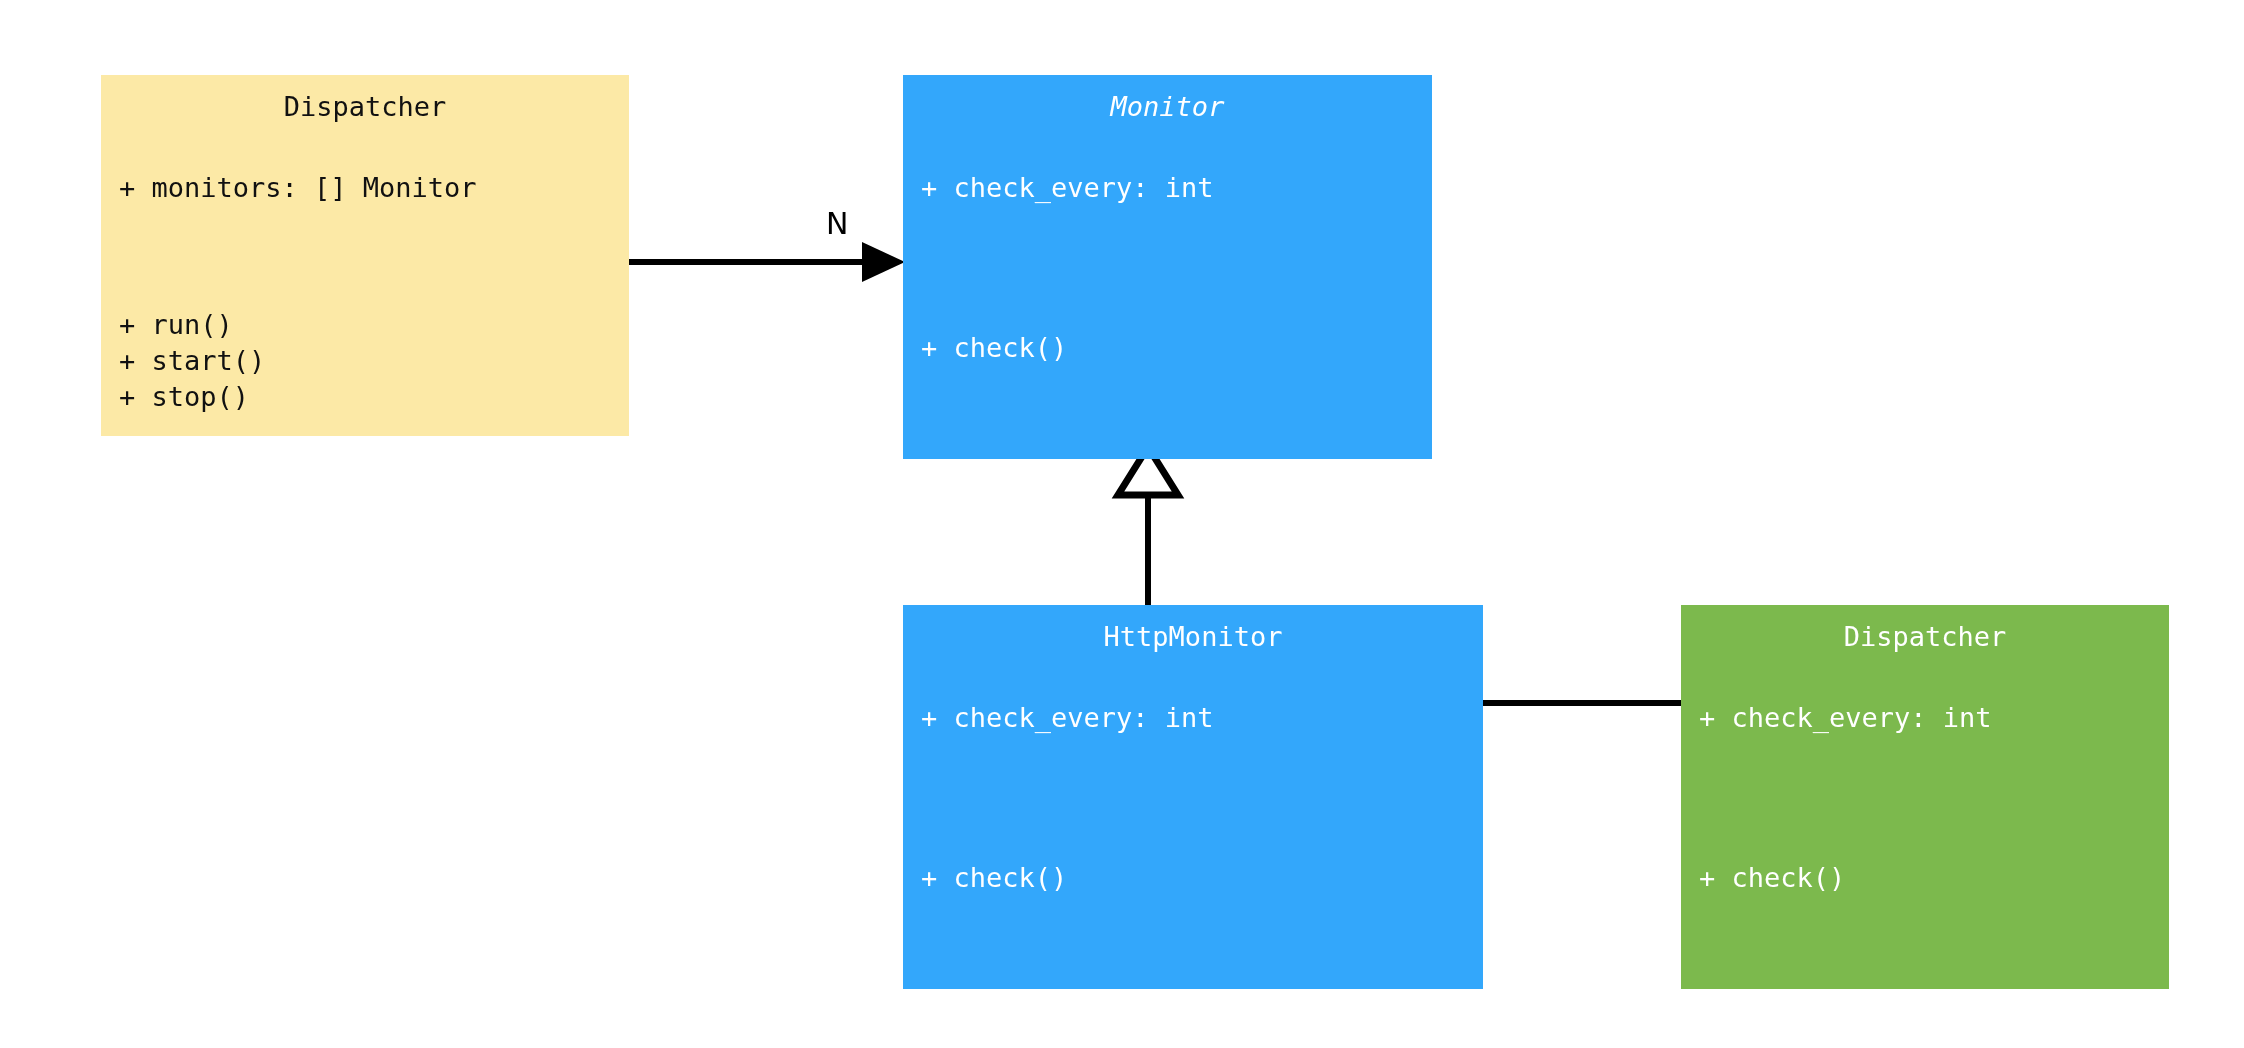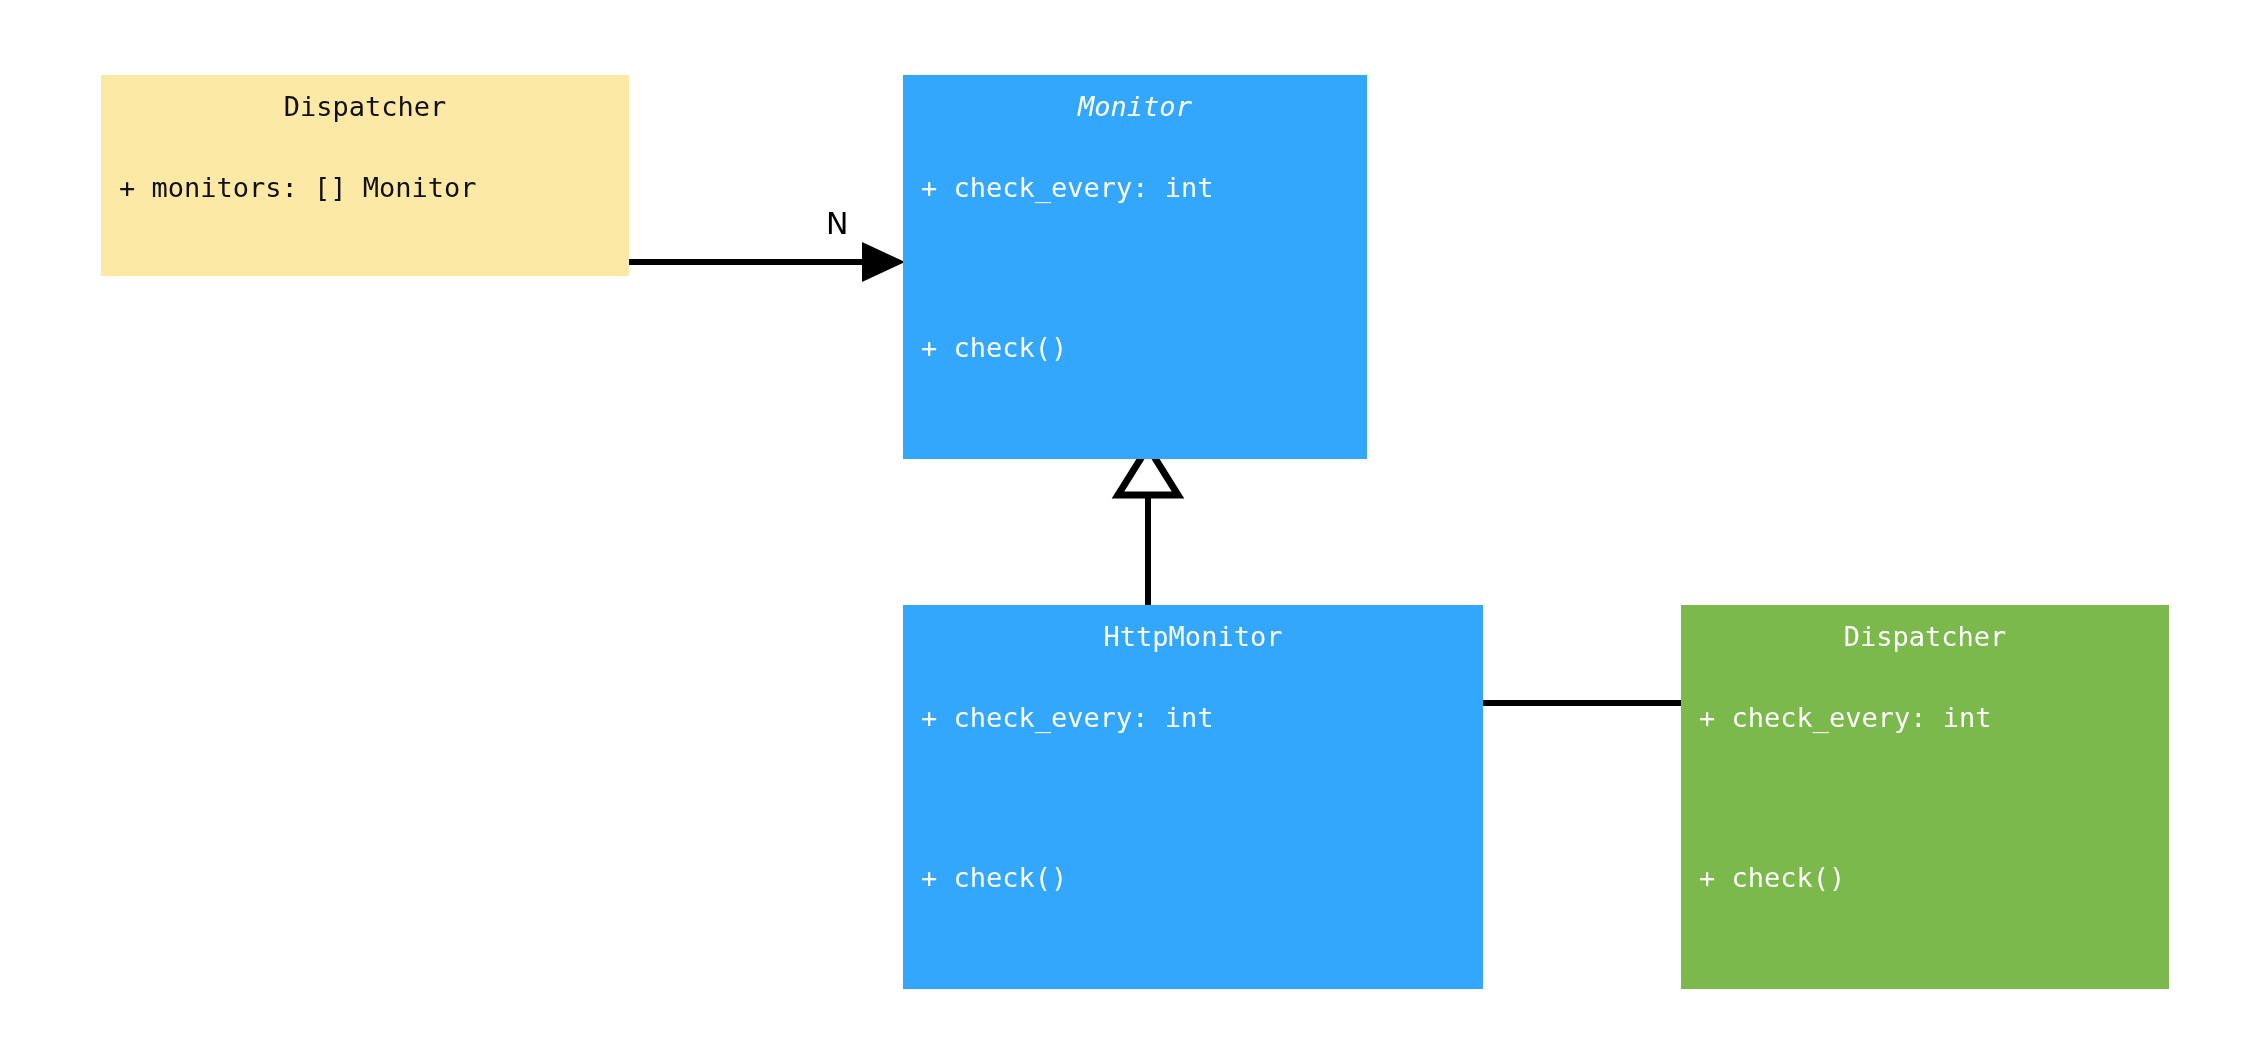--- a/index.html
+++ b/index.html
@@ -108,23 +108,30 @@
 
   <div class="uml-class theme-yellow" style="left:74px; top:75px; width:528px;margin-left:27px;">
     <div class="compartment">
       <div class="class-title">Dispatcher</div>
     </div>
     <div class="compartment" style="height:132px;">
       <div class="member-list">
         <div class="member-line">+ monitors: [] Monitor</div>
       </div>
     </div>
+    <div class="compartment" style="height:155px;">
+      <div class="member-list">
+        <div class="member-line">+ run()</div>
+        <div class="member-line">+ start()</div>
+        <div class="member-line">+ stop()</div>
+      </div>
+    </div>
   </div>
 
-  <div class="uml-class theme-blue" style="left:903px; top:75px; width:464px;">
+  <div class="uml-class theme-blue" style="left:903px; top:75px; width:529px;">
     <div class="compartment">
       <div class="class-title abstract">Monitor</div>
     </div>
     <div class="compartment" style="height:155px;">
       <div class="member-list">
         <div class="member-line">+ check_every: int</div>
       </div>
     </div>
     <div class="compartment" style="height:155px;">
       <div class="member-list">

